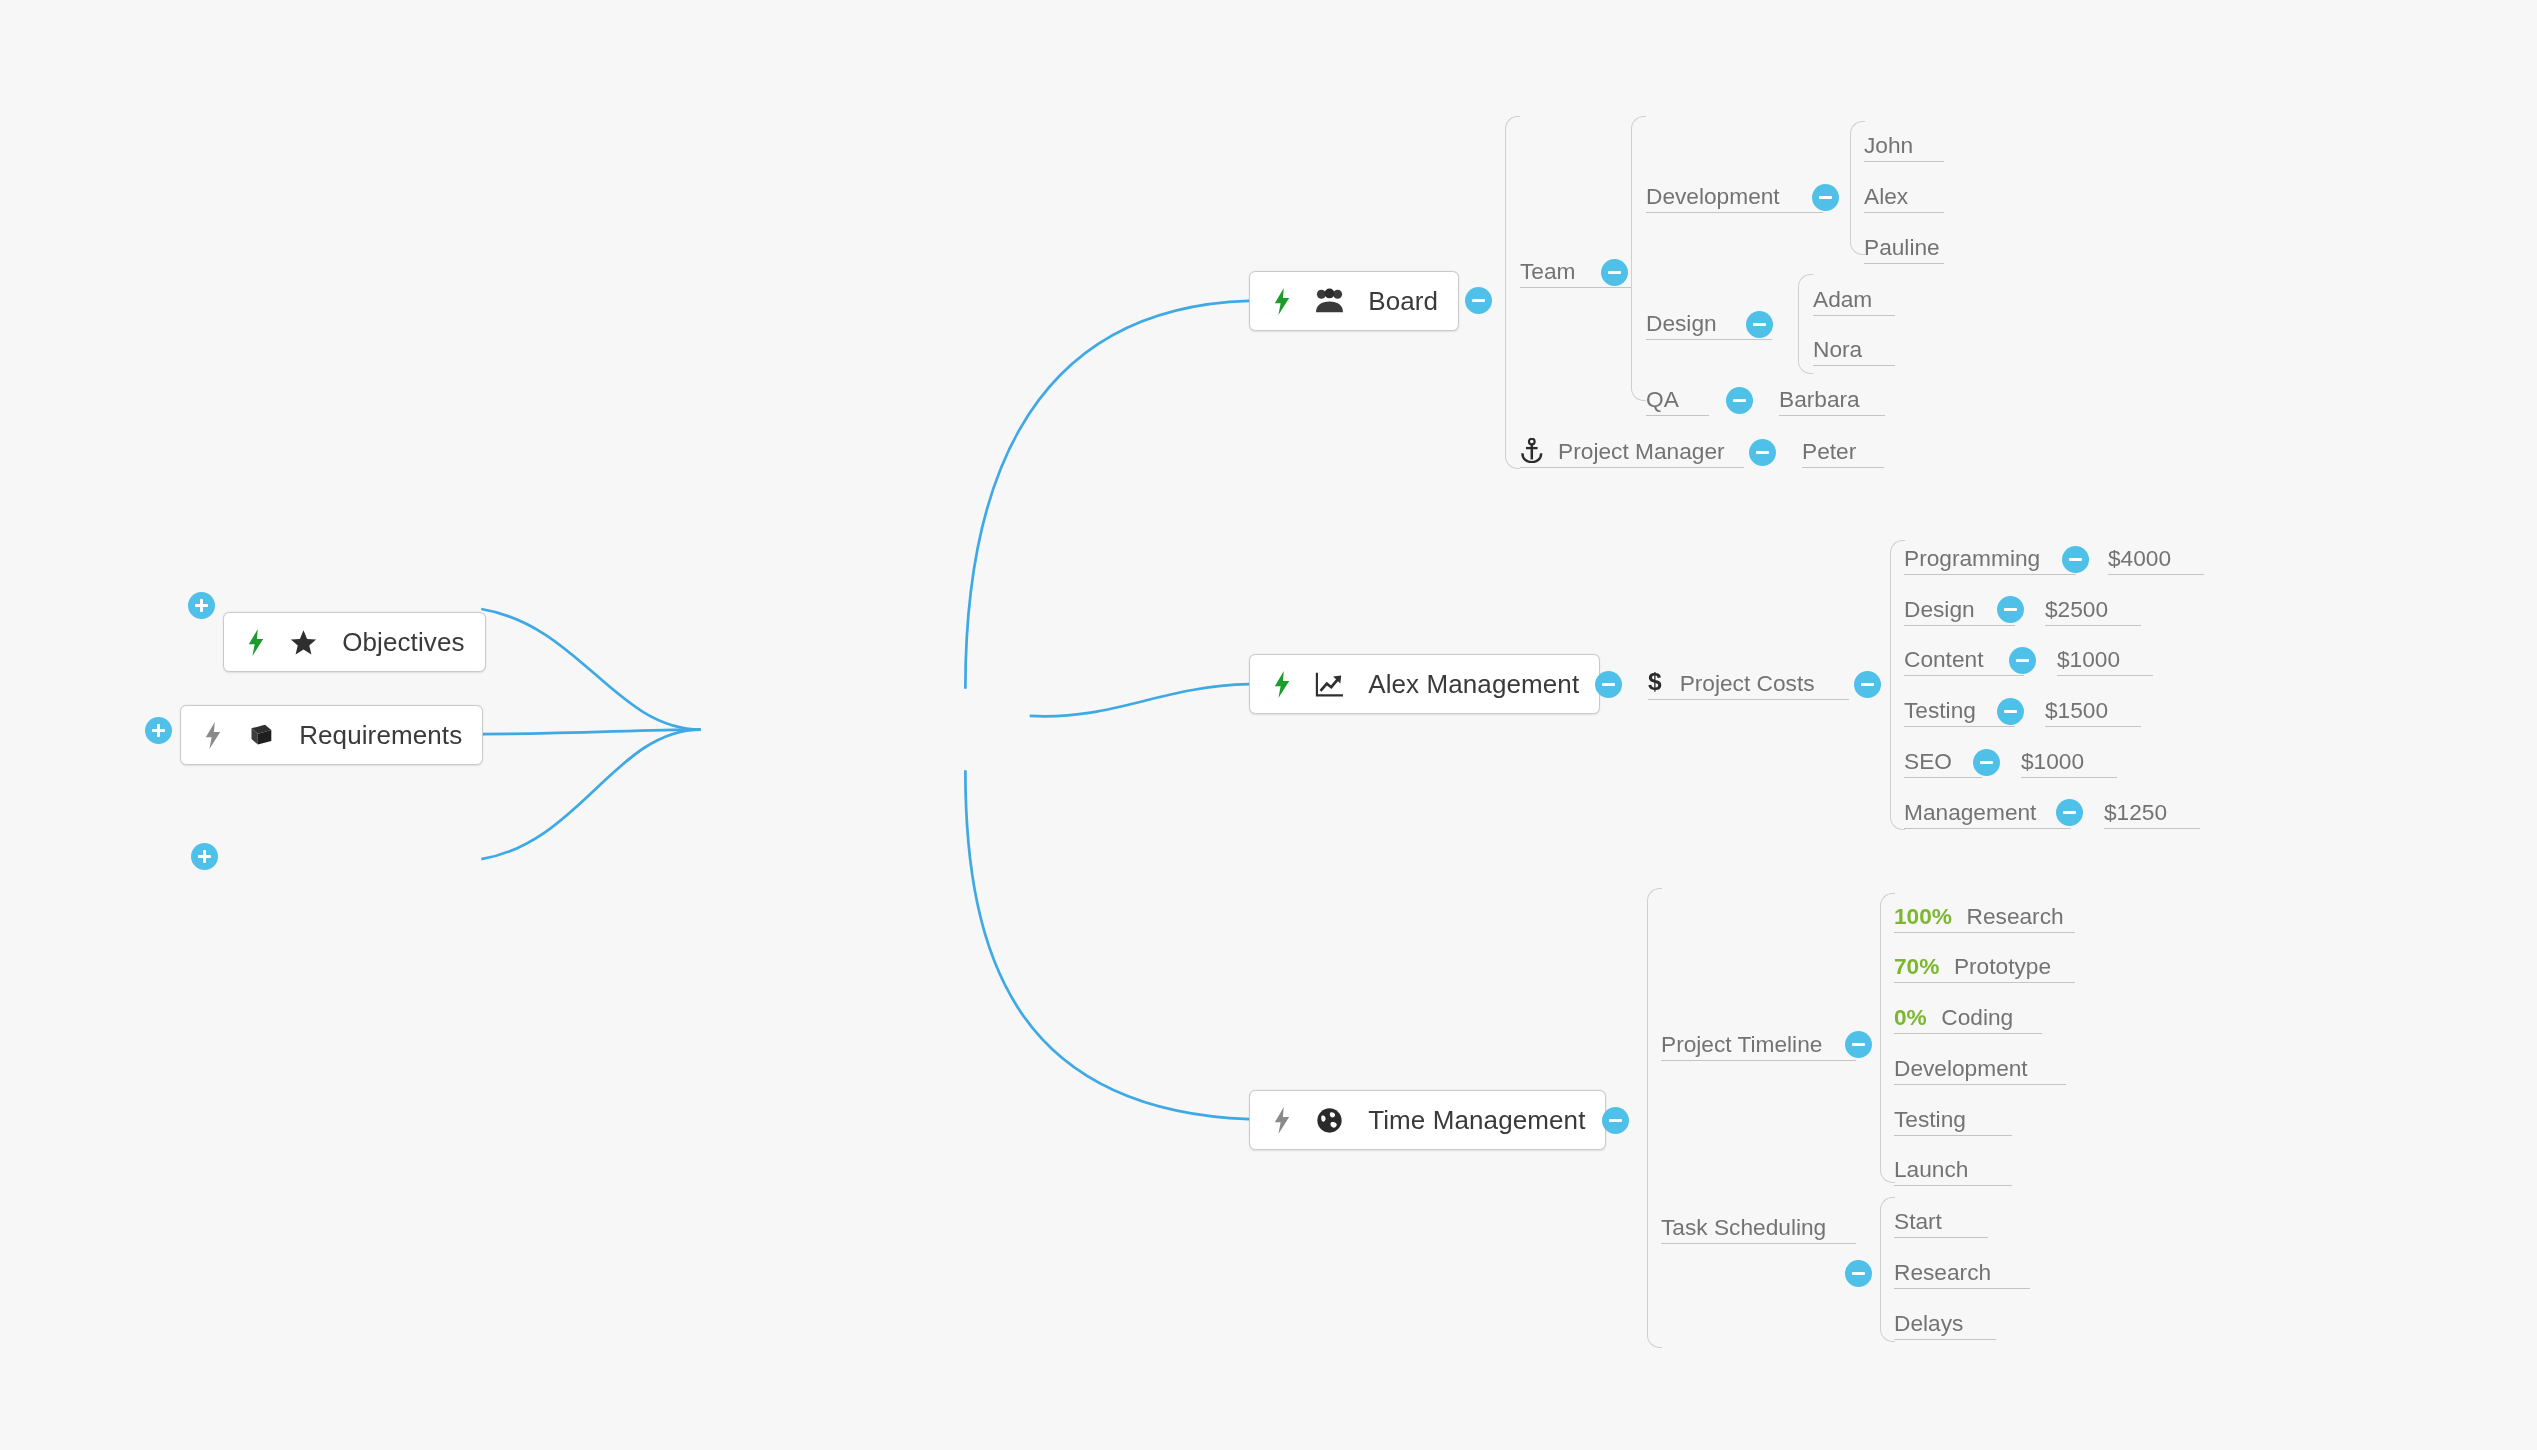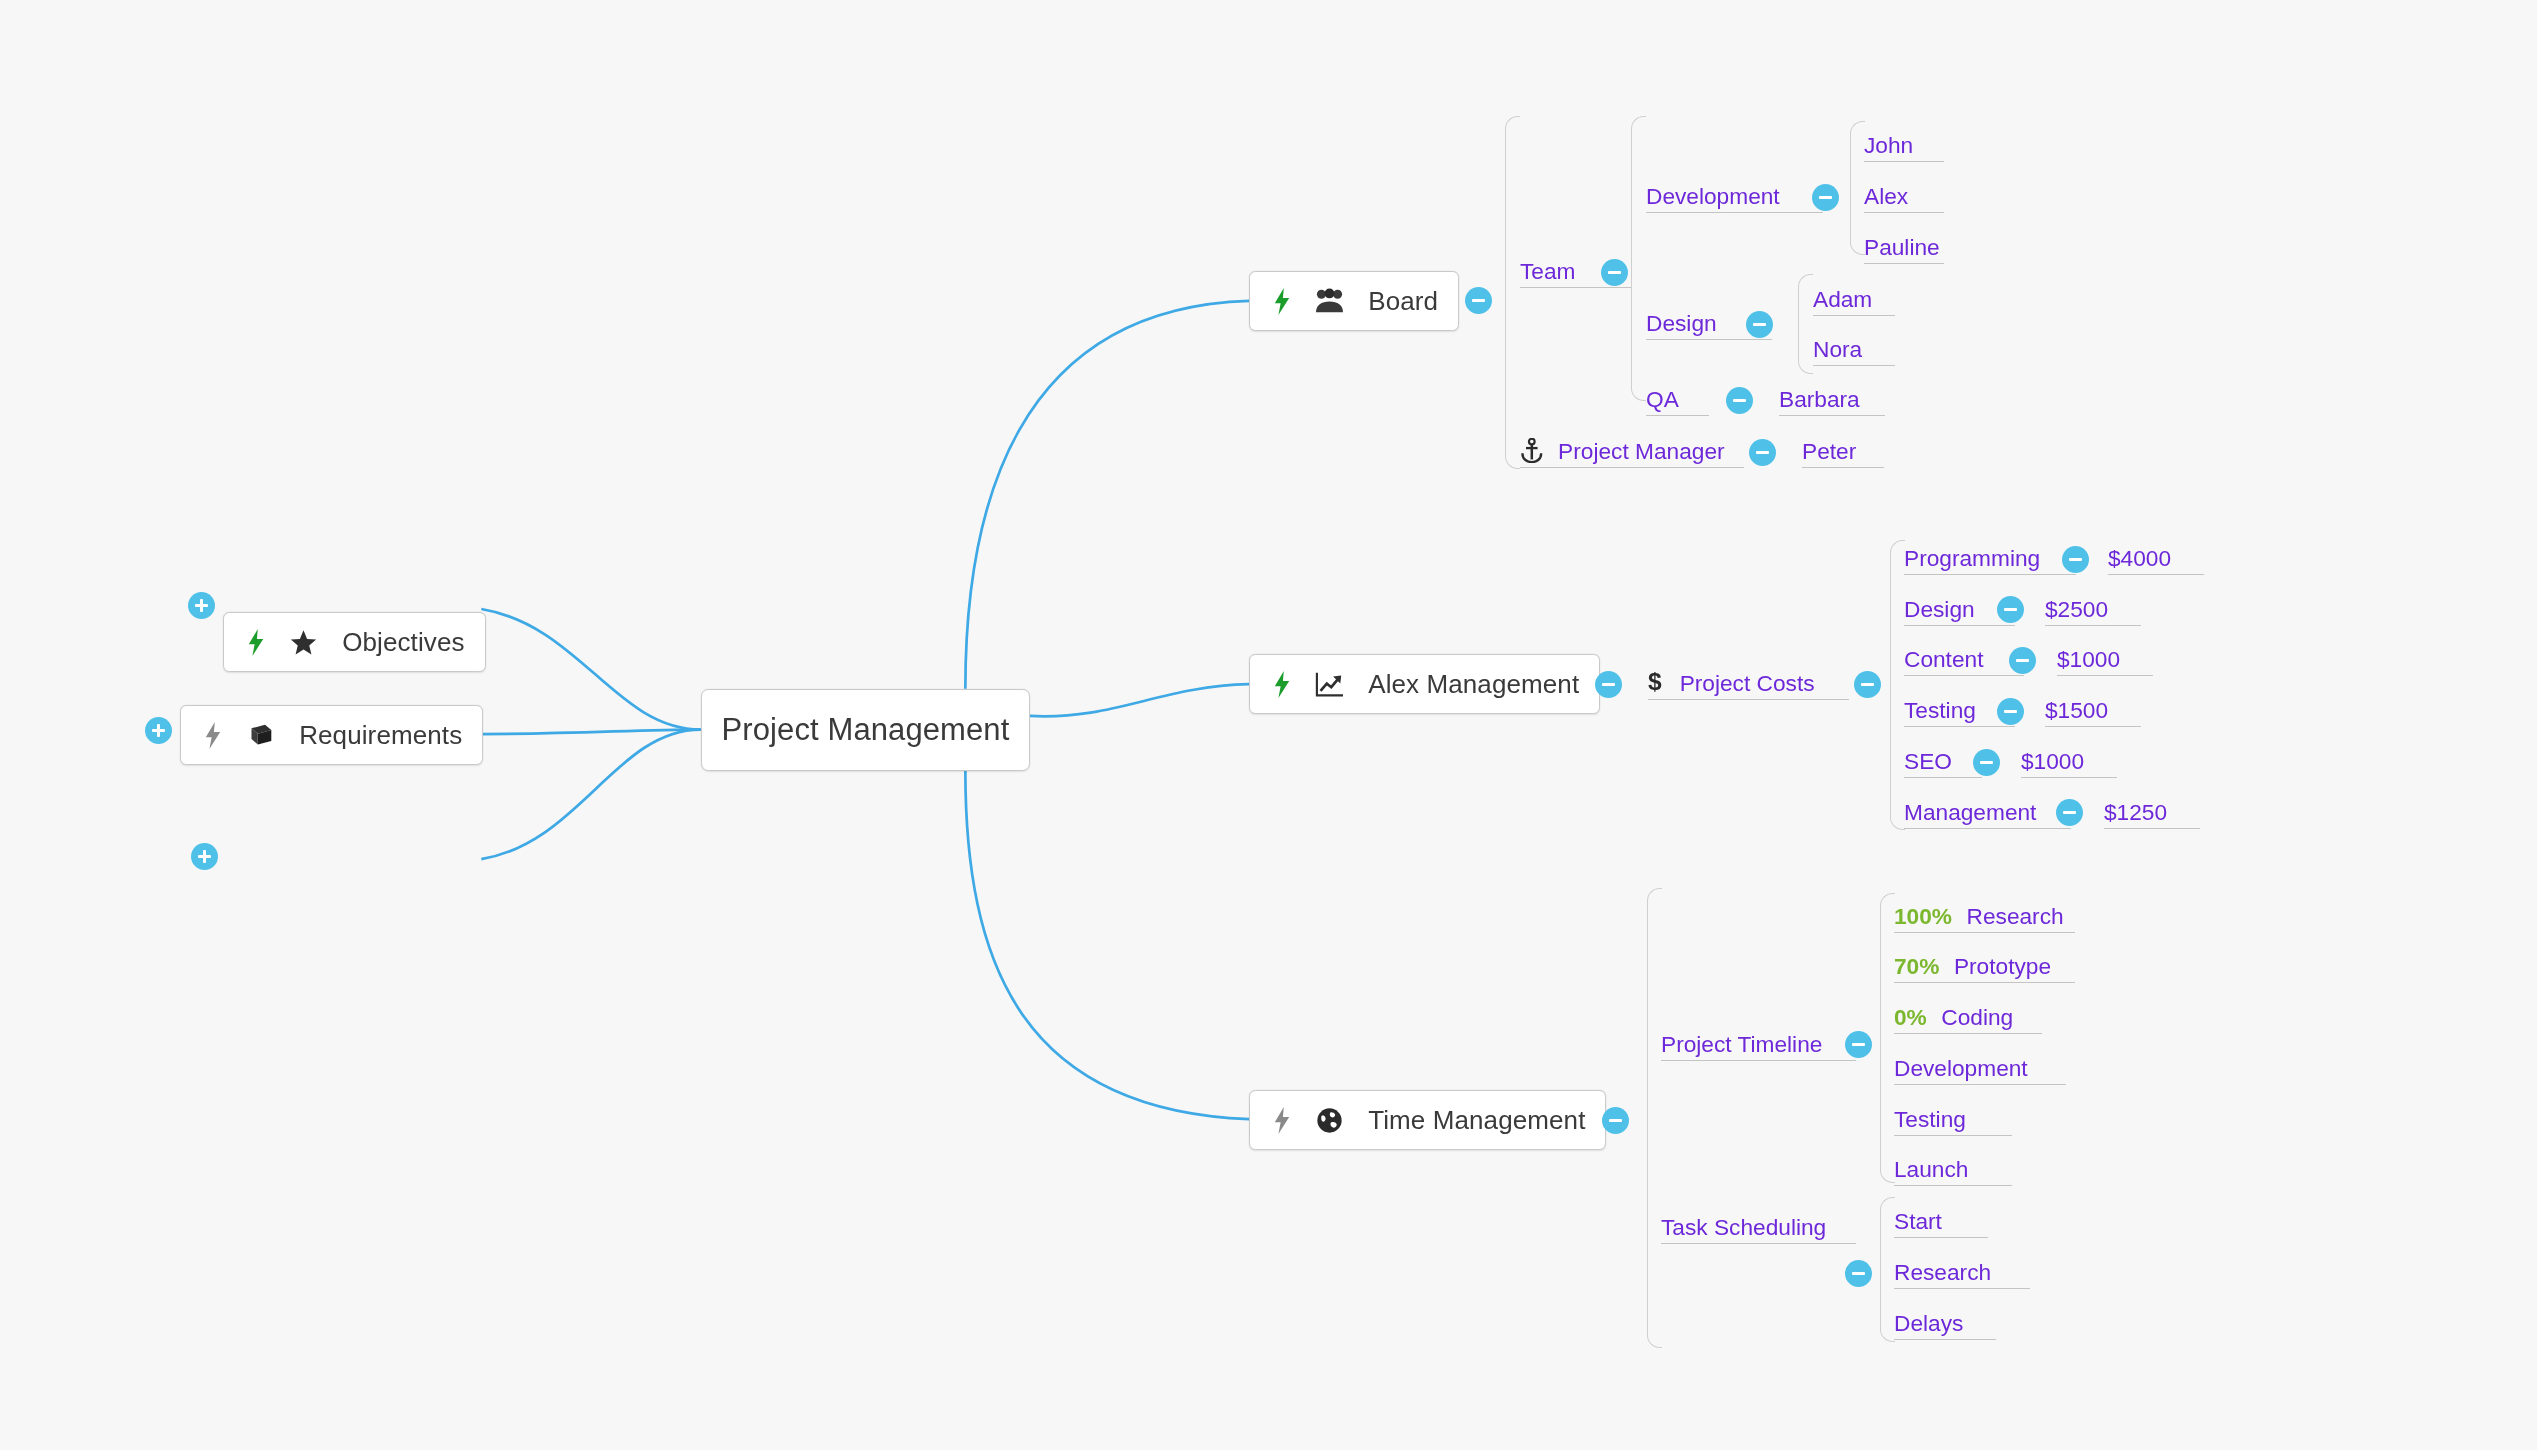--- a/index.html
+++ b/index.html
@@ -49,21 +49,21 @@
   
   .pnode {
     position:absolute;
     display:flex;
     align-items:flex-end;
     white-space:nowrap;
     border-bottom:1.8px solid #c4c4c4;
     padding-bottom:4.5px;
     height:31px;
   }
-  .pnode .lbl { font-size:22.7px; color:#6d28d9; line-height:1; }
+  .pnode .lbl { font-size:22.7px; color:#737373; line-height:1; }
   .pnode .pct {
     font-size:22.7px; font-weight:bold; color:#7cb82f; line-height:1;
     margin-right:14.5px;
   }
   .pnode .anchor { margin-right:14.5px; display:inline-flex; align-items:flex-end; }
   .pnode .dollar {
     font-size:24.5px; font-weight:bold; color:#2b2b2b;
     margin-right:18px; line-height:1;
   }
 
@@ -103,23 +103,20 @@
       <path d="M 773 805 C 680 805, 640 930, 531 948"></path>
 
       <path d="M 1065 760 C 1065 560, 1120 340, 1378 332"></path>
 
       <path d="M 1136 790 C 1230 795, 1280 757, 1378 755"></path>
 
       <path d="M 1065 850 C 1065 1060, 1125 1225, 1378 1235"></path>
     </g>
   </svg>
 
-  <div class="boxnode" id="root-node">
-    <span class="lbl">Project Management</span>
-  </div>
 
   <div class="toggle plus" style="left:188px; top:592px;">
     <span class="bar h"></span>
     <span class="bar v"></span>
   </div>
   <div class="boxnode" style="left:223px; top:612px;">
     <span class="ico bolt">
       <svg width="18" height="27" viewBox="0 0 20 30">
           <path d="M12 0 L2 17 L8.5 17 L6 30 L18 11 L11 11 Z" fill="#1b9c2b"></path>
         </svg>

